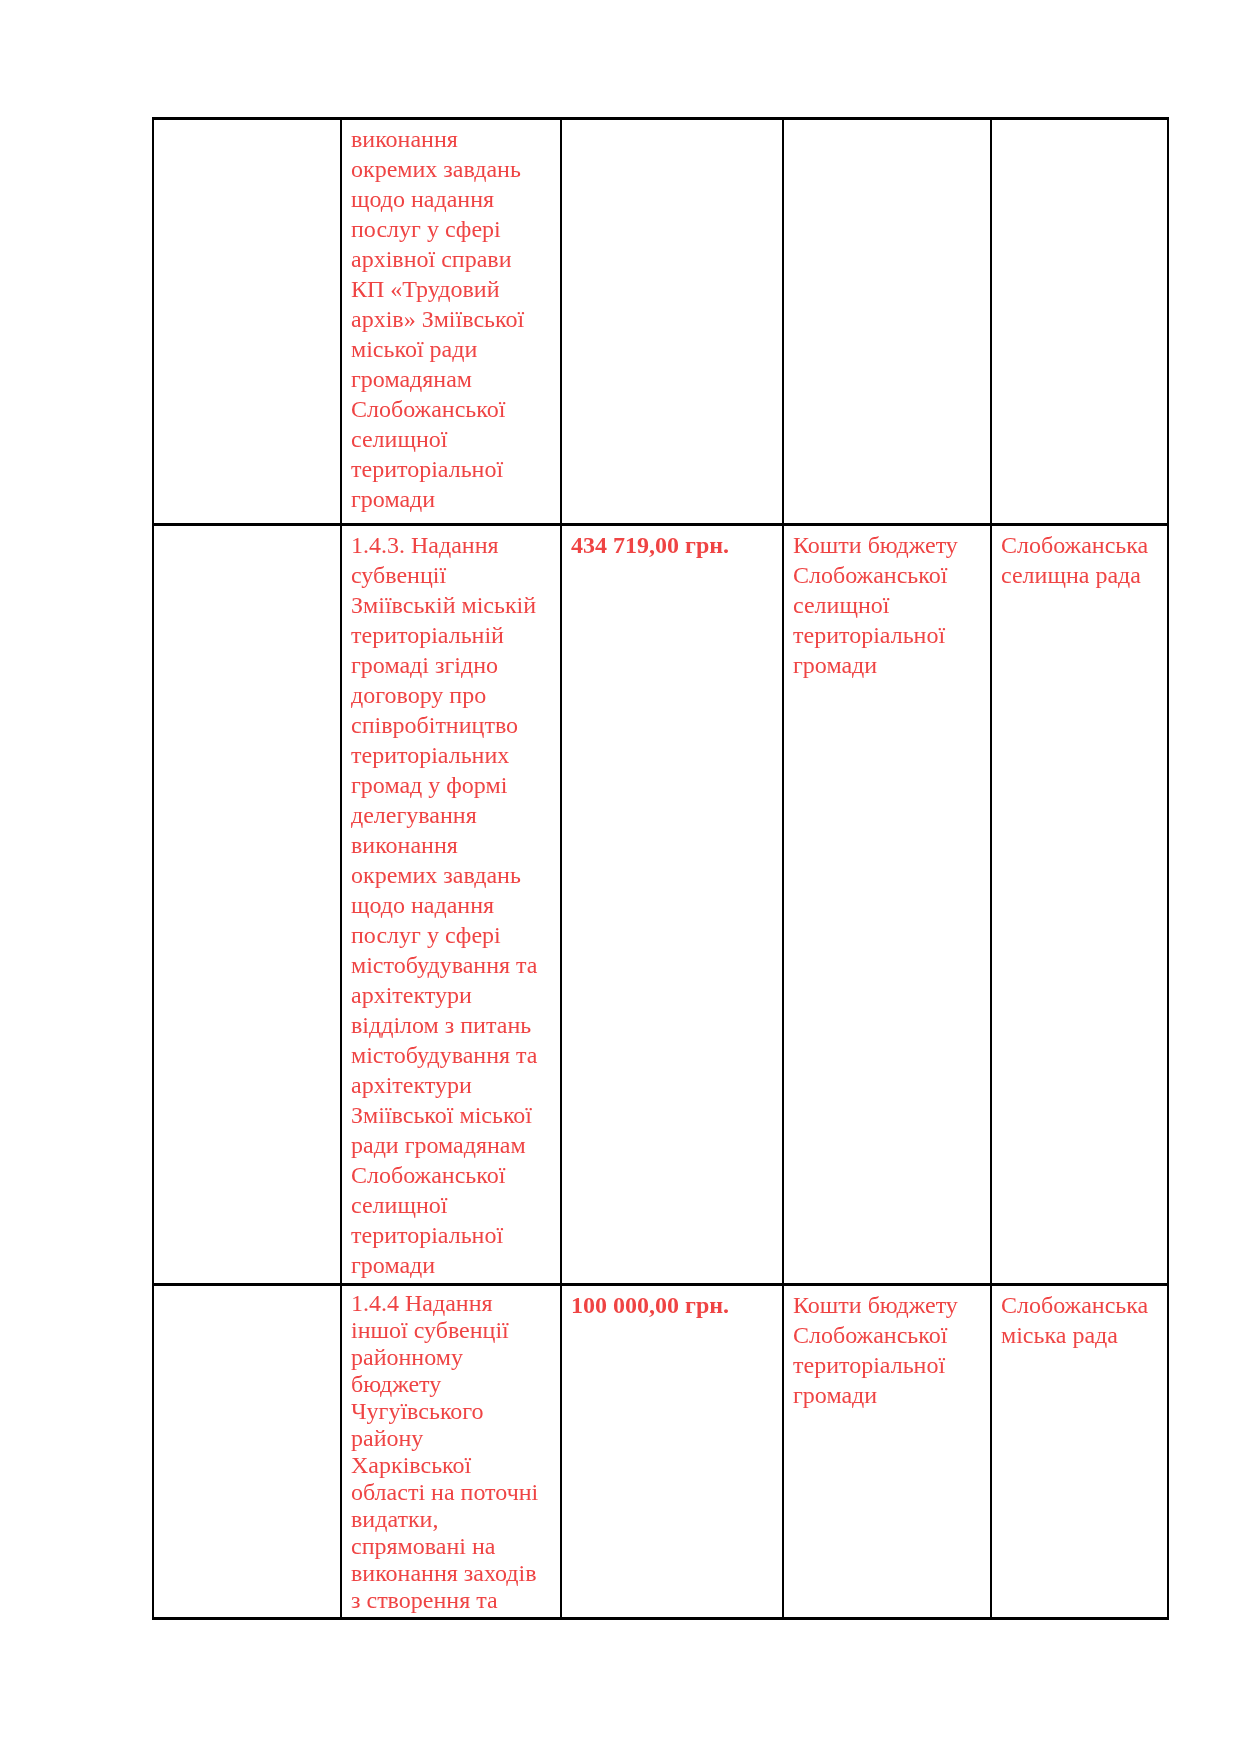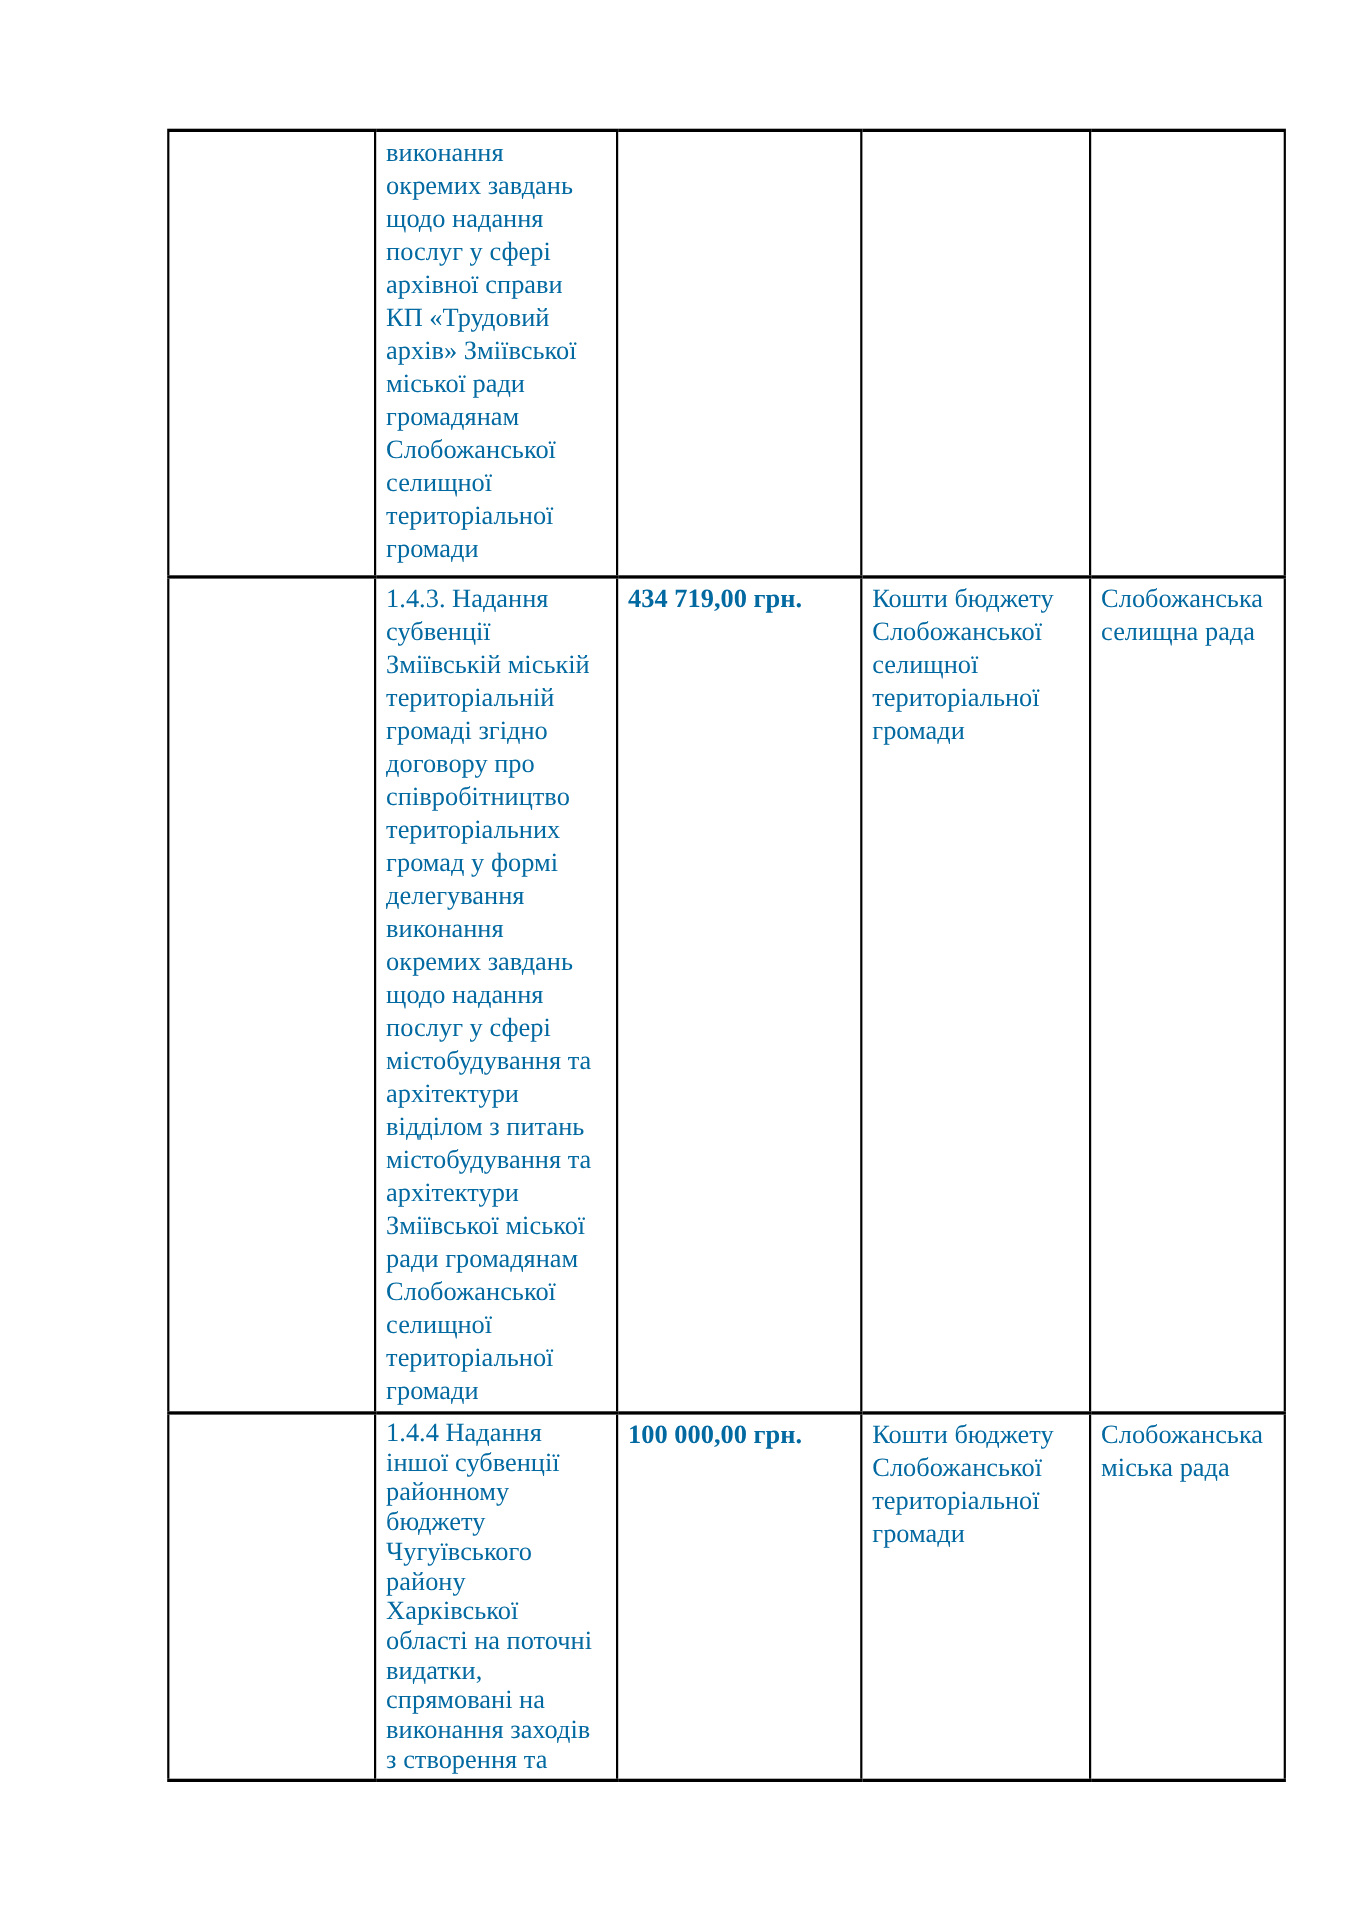--- a/index.html
+++ b/index.html
@@ -6,21 +6,21 @@
     margin: 0;
     padding: 0;
     background: #ffffff;
   }
   .page {
     position: relative;
     width: 1240px;
     height: 1754px;
     background: #ffffff;
     font-family: "Liberation Serif", "DejaVu Serif", serif;
-    color: #0369a1;
+    color: #ef4444;
     overflow: hidden;
   }
   table.doc-table {
     position: absolute;
     left: 152px;
     top: 117px;
     width: 1015px;
     border-collapse: collapse;
     table-layout: fixed;
   }

